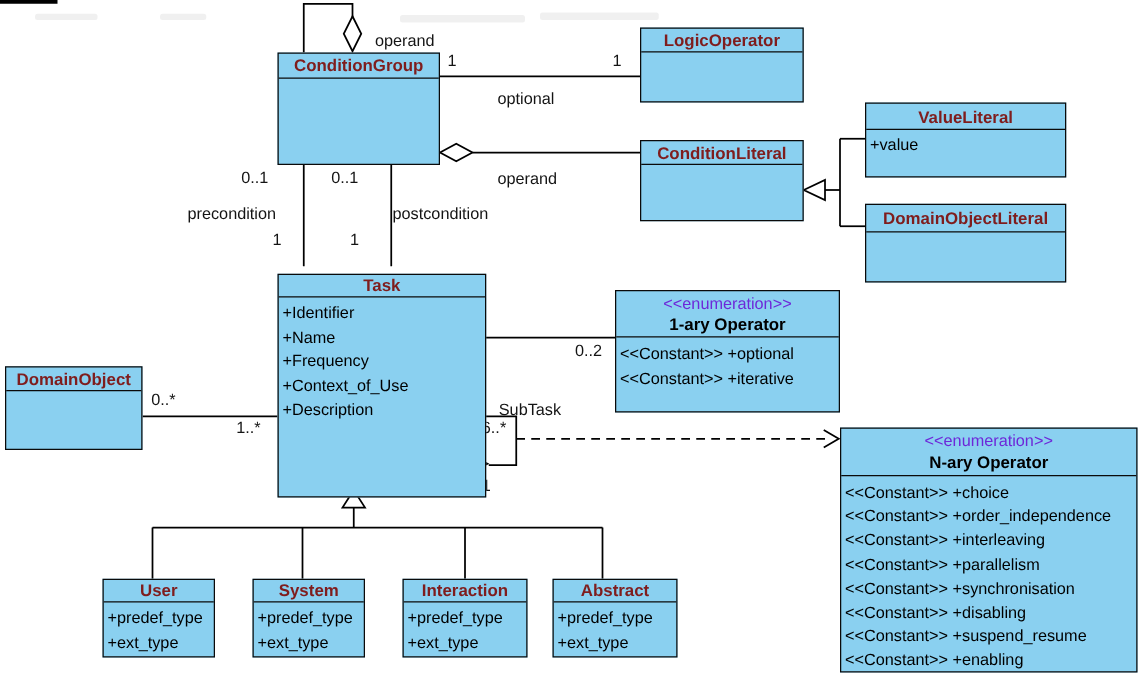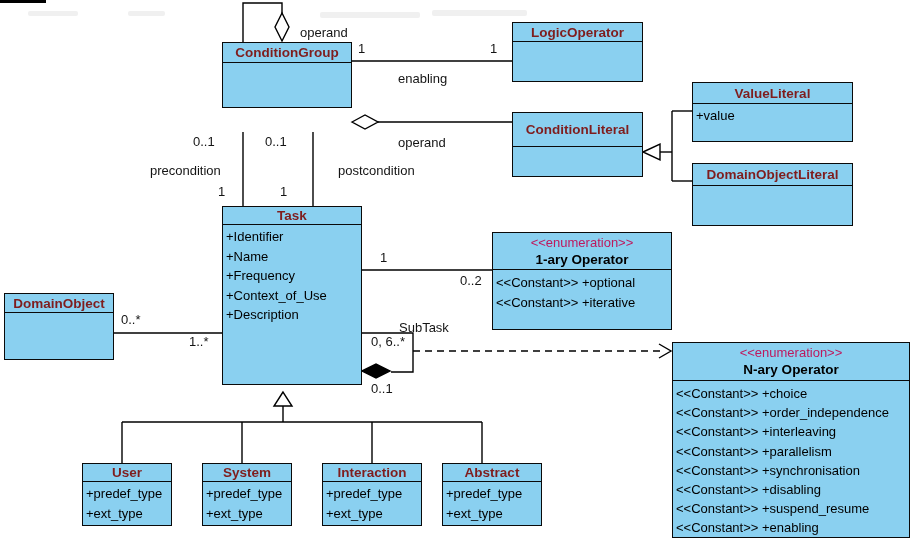--- a/index.html
+++ b/index.html
@@ -14,21 +14,21 @@
   }
   .cls-title{
     box-sizing:border-box;font-size:13.5px;font-weight:bold;color:#7f1d1d;
     text-align:center;border-bottom:1.5px solid #0a0a0a;
     display:flex;align-items:center;justify-content:center;white-space:nowrap;
   }
   .cls-head{
     box-sizing:border-box;border-bottom:1.5px solid #0a0a0a;
     display:flex;flex-direction:column;align-items:center;justify-content:center;
   }
-  .cls-stereo{font-size:13px;color:#be185d;line-height:17px;white-space:nowrap;}
+  .cls-stereo{font-size:13px;color:#6d28d9;line-height:17px;white-space:nowrap;}
   .cls-head .cls-name{font-size:13.5px;font-weight:bold;line-height:18px;white-space:nowrap;}
   .cls-attrs{padding:2px 2px 0 3px;font-size:13px;color:#000;line-height:19.5px;white-space:nowrap;}
   .lbl{position:absolute;font-size:13px;color:#141414;white-space:nowrap;}
   .ghost{position:absolute;background:#e4e4e4;opacity:.55;filter:blur(.6px);border-radius:2px;}
   .topbar{position:absolute;left:0;top:0;width:46px;height:3px;background:#000;}
 </style>
 </head>
 <body>
 
 <div class="stage">
@@ -75,60 +75,60 @@
 
   <div class="topbar"></div>
   <div class="ghost" style="left:28px;top:11px;width:50px;height:5px"></div>
   <div class="ghost" style="left:128px;top:11px;width:37px;height:5px"></div>
   <div class="ghost" style="left:320px;top:12px;width:100px;height:6px"></div>
   <div class="ghost" style="left:432px;top:10px;width:95px;height:6px"></div>
 
   <div class="lbl" style="left:300px;top:25px">operand</div>
   <div class="lbl" style="left:358px;top:41px">1</div>
   <div class="lbl" style="left:490px;top:41px">1</div>
-  <div class="lbl" style="left:398px;top:71px">enabling</div>
+  <div class="lbl" style="left:398px;top:71px">optional</div>
   <div class="lbl" style="left:398px;top:135px">operand</div>
   <div class="lbl" style="left:193px;top:134px">0..1</div>
   <div class="lbl" style="left:265px;top:134px">0..1</div>
   <div class="lbl" style="left:150px;top:163px">precondition</div>
-  <div class="lbl" style="left:338px;top:163px">postcondition</div>
+  <div class="lbl" style="left:314px;top:163px">postcondition</div>
   <div class="lbl" style="left:218px;top:184px">1</div>
   <div class="lbl" style="left:280px;top:184px">1</div>
   <div class="lbl" style="left:380px;top:250px">1</div>
   <div class="lbl" style="left:460px;top:273px">0..2</div>
   <div class="lbl" style="left:399px;top:320px">SubTask</div>
   <div class="lbl" style="left:371px;top:334px">0, 6..*</div>
   <div class="lbl" style="left:371px;top:381px">0..1</div>
   <div class="lbl" style="left:121px;top:312px">0..*</div>
   <div class="lbl" style="left:189px;top:334px">1..*</div>
 
-  <div class="cls" style="left:222px;top:42px;width:130px;height:66px">
+  <div class="cls" style="left:222px;top:42px;width:130px;height:90px">
     <div class="cls-title" style="height:20px">ConditionGroup</div>
   </div>
 
   <div class="cls" style="left:512px;top:22px;width:131px;height:60px">
     <div class="cls-title" style="height:19px">LogicOperator</div>
   </div>
 
   <div class="cls" style="left:512px;top:112px;width:131px;height:65px">
-    <div class="cls-title" style="height:34px">ConditionLiteral</div>
+    <div class="cls-title" style="height:19px">ConditionLiteral</div>
   </div>
 
   <div class="cls" style="left:692px;top:82px;width:161px;height:60px">
     <div class="cls-title" style="height:21px">ValueLiteral</div>
     <div class="cls-attrs">
       <div>+value</div>
     </div>
   </div>
 
   <div class="cls" style="left:692px;top:163px;width:161px;height:63px">
     <div class="cls-title" style="height:22px">DomainObjectLiteral</div>
   </div>
 
-  <div class="cls" style="left:222px;top:206px;width:140px;height:179px">
+  <div class="cls" style="left:222px;top:219px;width:167px;height:179px">
     <div class="cls-title" style="height:18px">Task</div>
     <div class="cls-attrs">
       <div>+Identifier</div>
       <div>+Name</div>
       <div>+Frequency</div>
       <div>+Context_of_Use</div>
       <div>+Description</div>
     </div>
   </div>
 

